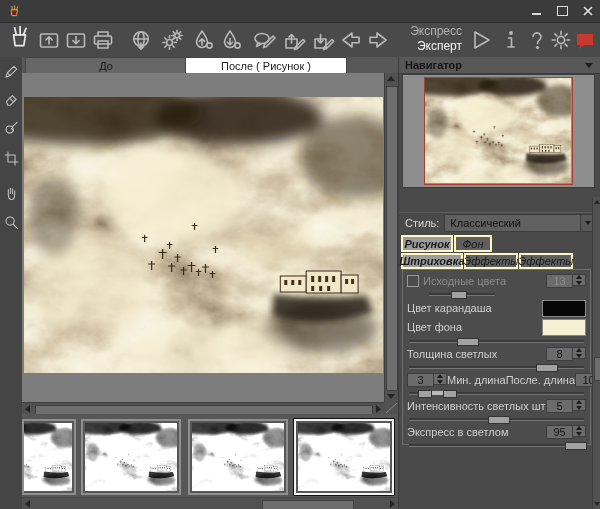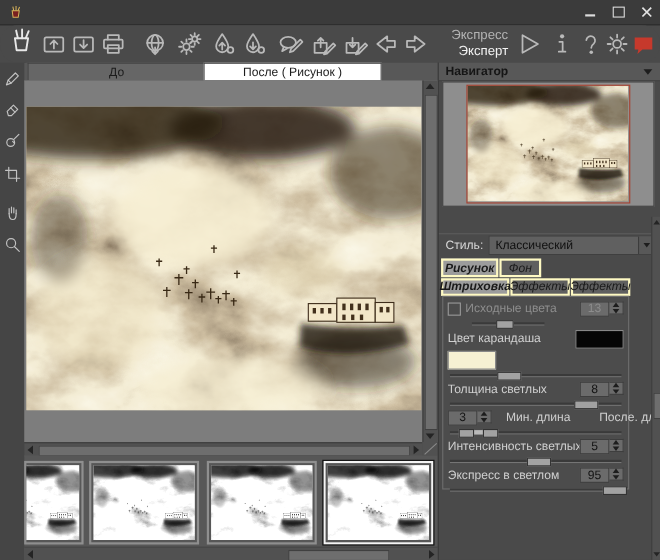--- a/index.html
+++ b/index.html
@@ -90,41 +90,41 @@
   .ddbtn{position:absolute;right:0;top:0;width:14px;height:16px;background:#585858;border-left:1px solid #3c3c3c;
          display:flex;align-items:center;justify-content:center;}
   .tri-down.small{border-left-width:3px;border-right-width:3px;border-top-width:4px;}
 
   .mtabs{position:absolute;left:0;top:178px;width:202px;height:17px;}
   .stabs{position:absolute;left:2px;top:196px;width:198px;height:16px;}
   .rtab{position:absolute;top:0;height:100%;background:#5f5f5f;border:2px solid #fef9c3;color:#1a1a1a;
         display:flex;align-items:center;justify-content:center;box-sizing:border-box;font-style:italic;}
   .rtab.active{background:#9c9c9c;font-weight:bold;}
 
-  .groupbox{position:absolute;left:3px;top:212px;width:170px;height:176px;background:#4c4c4c;border:1px solid #6e6e6e;
+  .groupbox{position:absolute;left:3px;top:212px;width:189px;height:176px;background:#4c4c4c;border:1px solid #6e6e6e;
             box-sizing:border-box;padding:3px 4px 0 4px;}
   .prow{display:flex;align-items:center;height:16px;margin-bottom:1px;}
   .plabel{flex:1;color:#cfcfcf;white-space:nowrap;overflow:hidden;}
   .plabel.dim{color:#8d8d8d;}
   .cb{width:10px;height:10px;border:1px solid #9a9a9a;background:#4c4c4c;margin-right:4px;}
   .vwrap{display:flex;align-items:flex-start;height:15px;}
   .vnum{width:25px;background:#6b6b6b;border:1px solid #3e3e3e;color:#141414;display:flex;align-items:center;justify-content:center;}
   .dim .vnum,.vnum.dim{color:#8d8d8d;}
   .vspin{width:12px;background:#6b6b6b;border:1px solid #3e3e3e;border-left:none;display:flex;flex-direction:column;
          align-items:center;justify-content:center;gap:2px;}
   .vspin i{display:block;width:0;height:0;}
   .vspin .up{border-left:3px solid transparent;border-right:3px solid transparent;border-bottom:4px solid #1d1d1d;}
   .vspin .dn{border-left:3px solid transparent;border-right:3px solid transparent;border-top:4px solid #1d1d1d;}
   .srow{position:relative;height:8px;margin-bottom:1px;}
   .strack{position:absolute;left:2px;right:2px;top:3px;height:2px;background:#3a3a3a;border-bottom:1px solid #757575;}
   .shandle{position:absolute;top:1px;width:20px;height:6px;background:#a2a2a2;border:1px solid #333;}
   .srange{position:absolute;top:2px;height:4px;background:#b9b9b9;}
   .swatch{width:42px;height:15px;border:1px solid #888;}
   .crow{height:18px;align-items:center;}
-  .minmax .plabel{flex:none;margin:0 13px;}
+  .minmax .plabel{flex:none;margin:0 0;}
   .spacer{flex:1;}
 
   .rscroll{position:absolute;left:193px;top:140px;width:8px;height:312px;background:#515151;border-left:1px solid #3e3e3e;}
   .rscroll .thumb-v{left:1px;width:5px;}
 
   
   .fill-red svg{fill:#c6392c;stroke:none;}
 </style>
 </head>
 <body>
@@ -568,20 +568,21 @@
       </div>
       <div class="srow" style="width:70px;margin-left:20px">
         <div class="strack"></div>
           <div class="shandle" style="left:24px;width:14px"></div>
       </div>
       <div class="prow crow">
         <span class="plabel">Цвет карандаша</span>
         <div class="swatch" style="background: rgb(6, 6, 6);"></div>
       </div>
       <div class="prow crow">
+        <span class="plabel">Цвет фона</span>
         <div class="swatch" style="background: rgb(246, 241, 211);"></div>
       </div>
       <div class="srow">
         <div class="strack"></div>
           <div class="shandle" style="left:28%"></div>
       </div>
       <div class="prow">
         <span class="plabel">Толщина светлых</span>
         <span class="vwrap">
           <span class="vnum">8</span>

